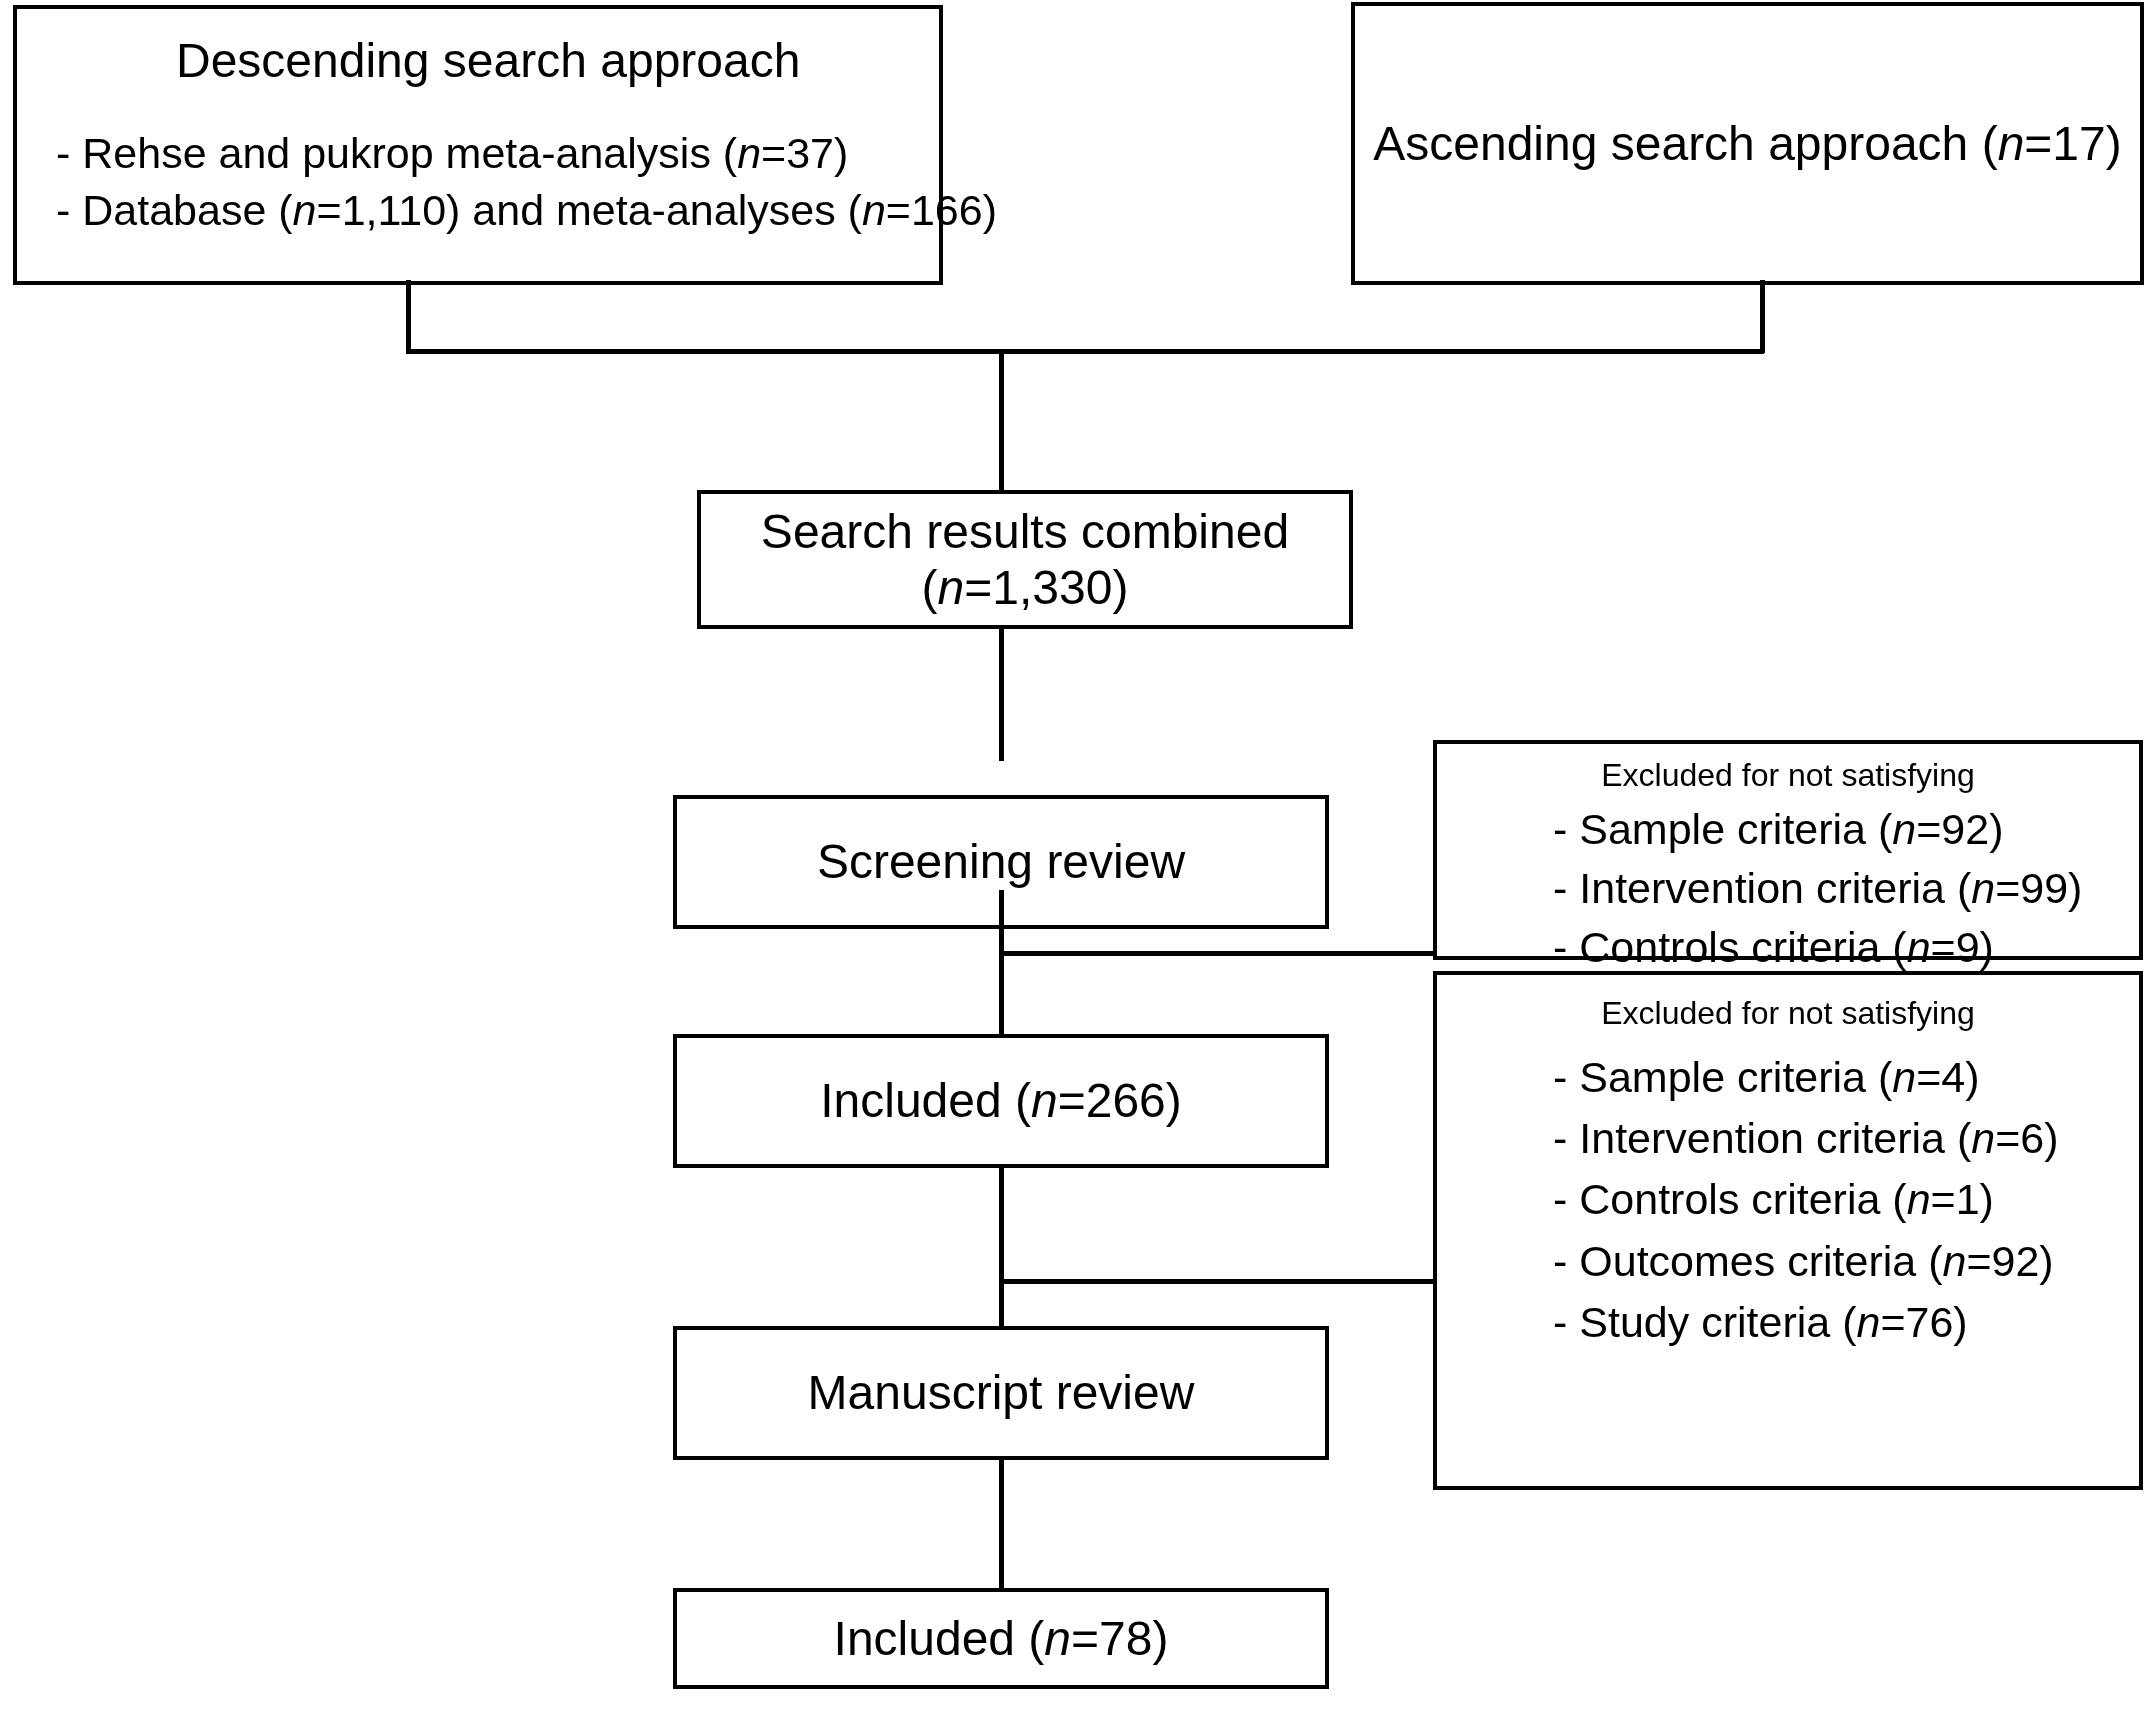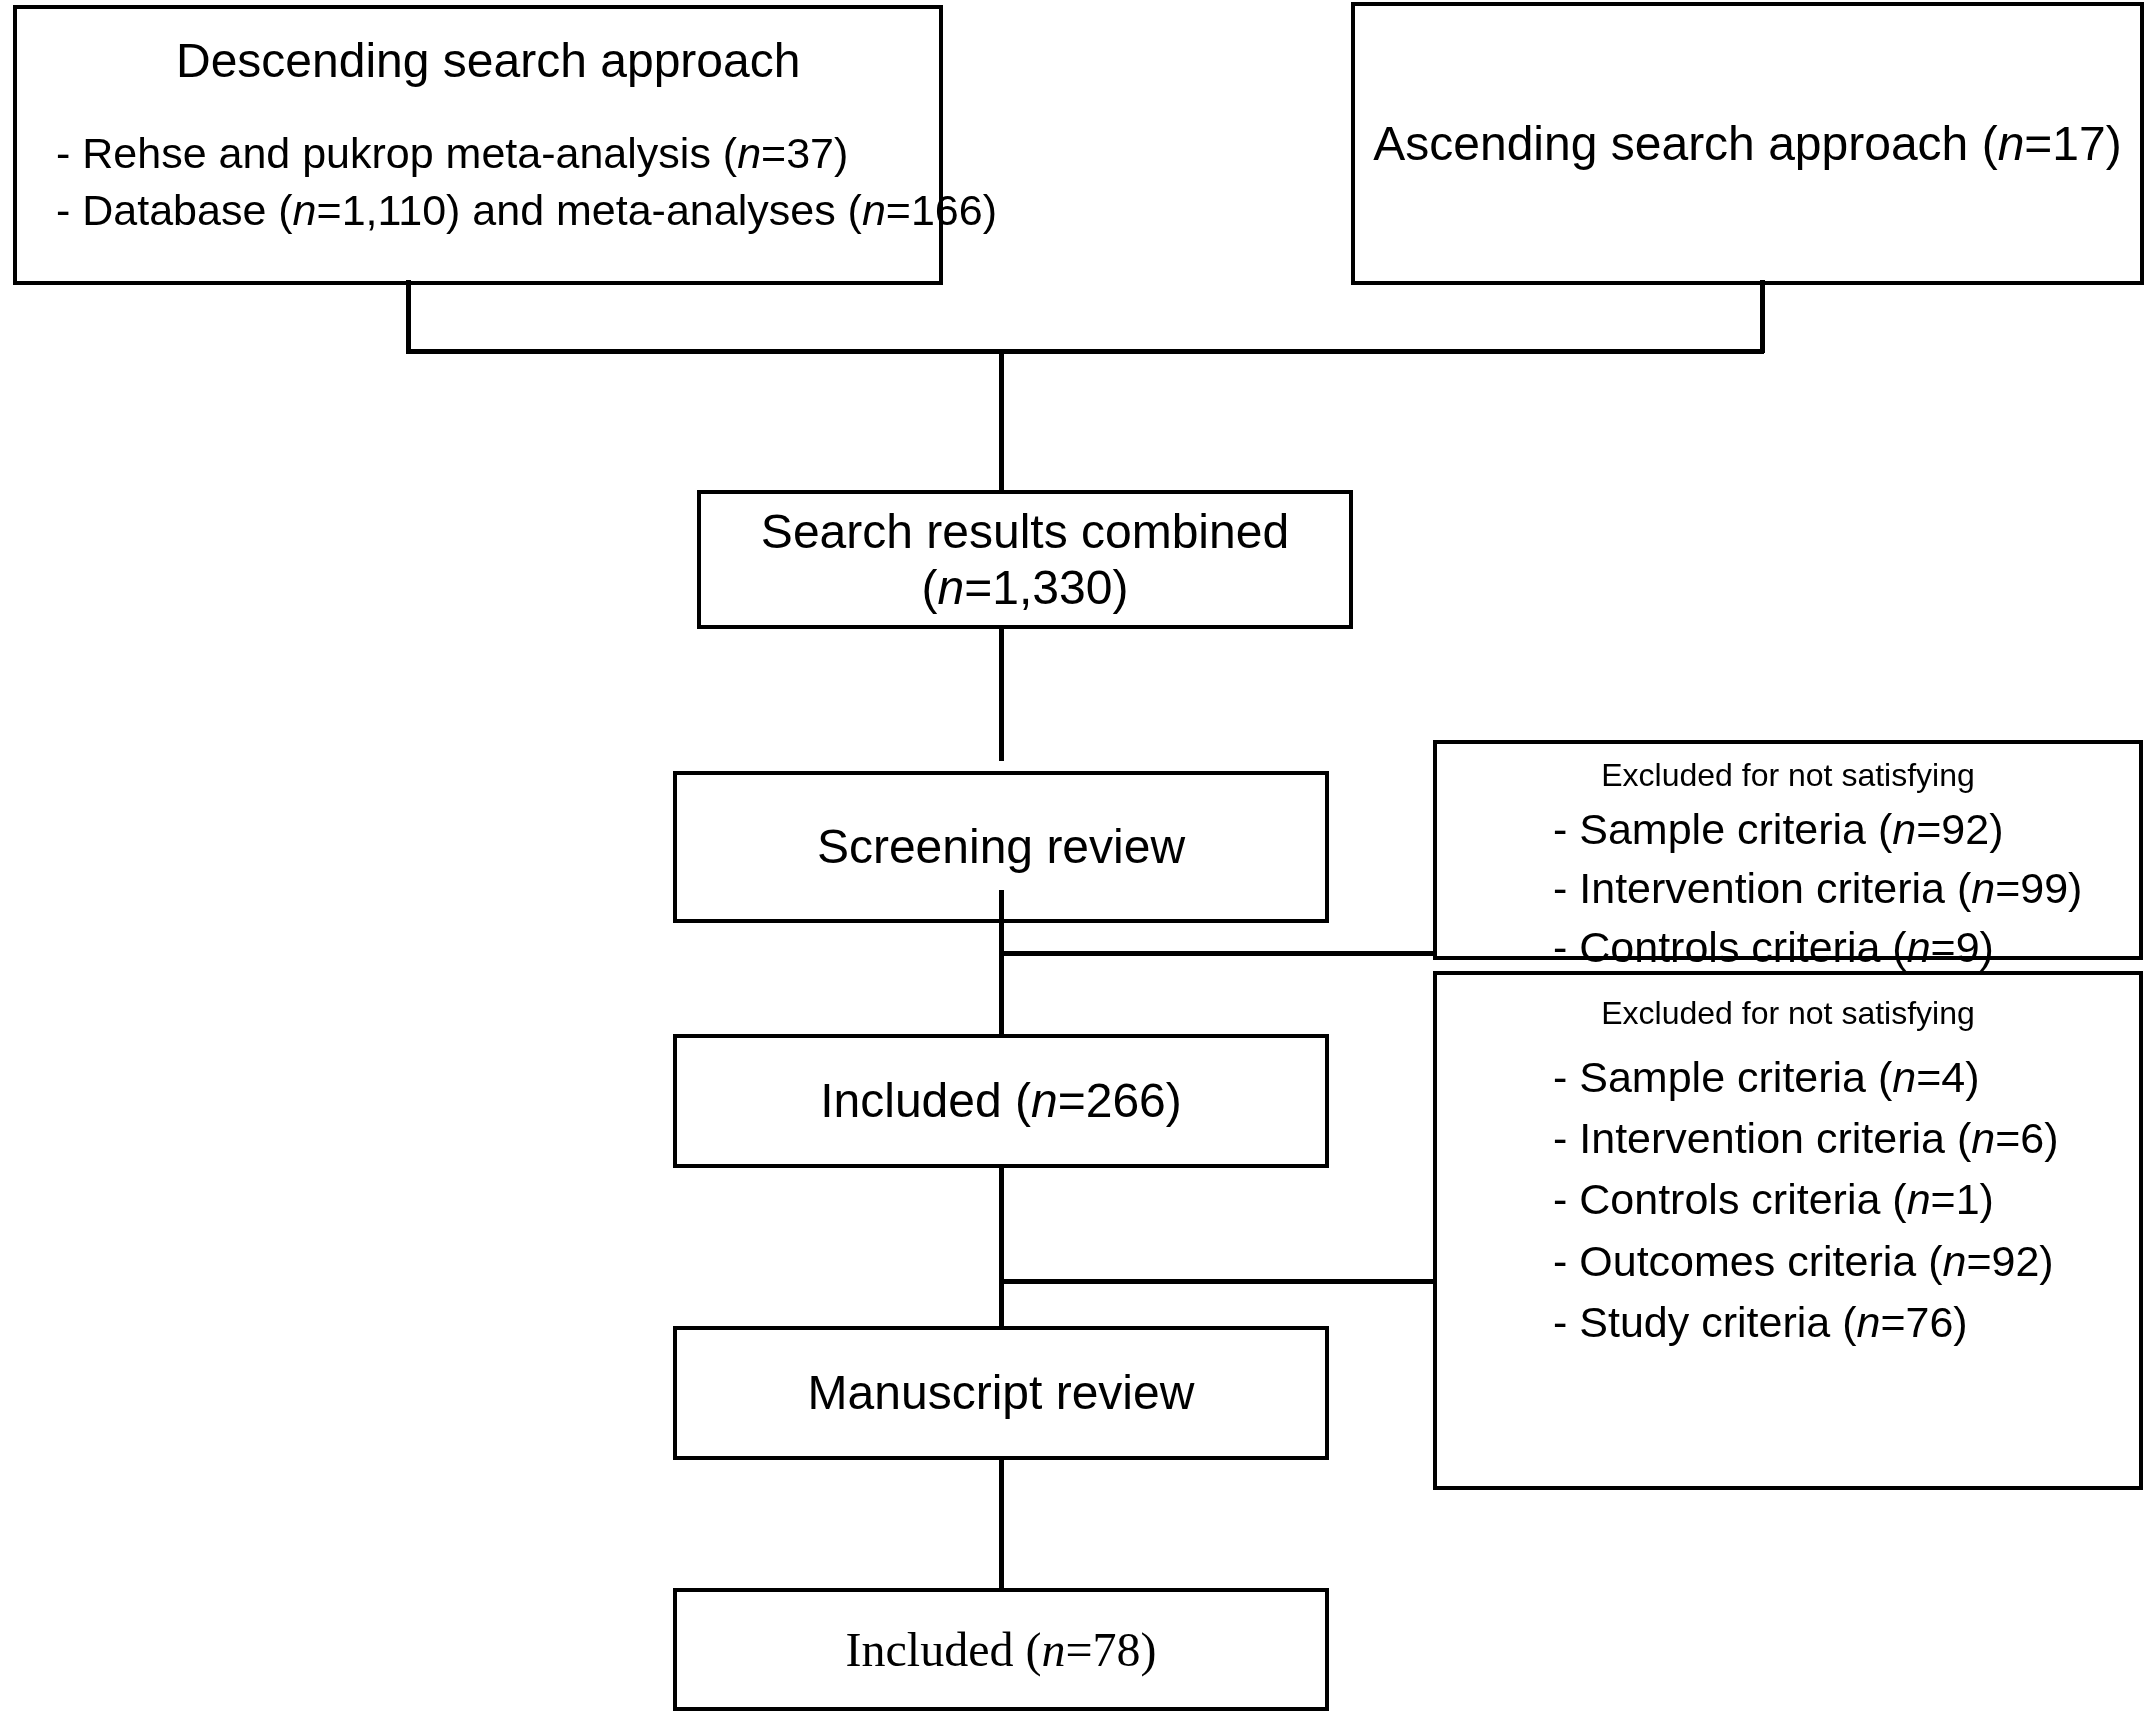--- a/index.html
+++ b/index.html
@@ -62,30 +62,30 @@
 
   #box-ascending{
     left:1351px; top:1.9px; width:793px; height:283px;
   }
   #box-ascending .ttl{width:100%;text-align:center;}
 
   #box-search-results{
     left:697px; top:490px; width:656px; height:139px;
   }
   #box-screening{
-    left:673px; top:771px; width:656px; height:152px;
+    left:673px; top:795px; width:656px; height:134px;
   }
   #box-included-266{
     left:673px; top:1034px; width:656px; height:134px;
   }
   #box-manuscript{
     left:673px; top:1326px; width:656px; height:134px;
   }
   #box-included-78{
-    left:673px; top:1588px; width:656px; height:123px;font-family:Liberation Serif, serif;
+    left:673px; top:1588px; width:656px; height:101px;
   }
 
   #box-excluded-1{
     left:1433px; top:740px; width:710px; height:220px;
     padding:13px 0 0 0;
     justify-content:flex-start;
   }
   #box-excluded-2{
     left:1433px; top:971px; width:710px; height:519px;
     padding:20.4px 0 0 0;

